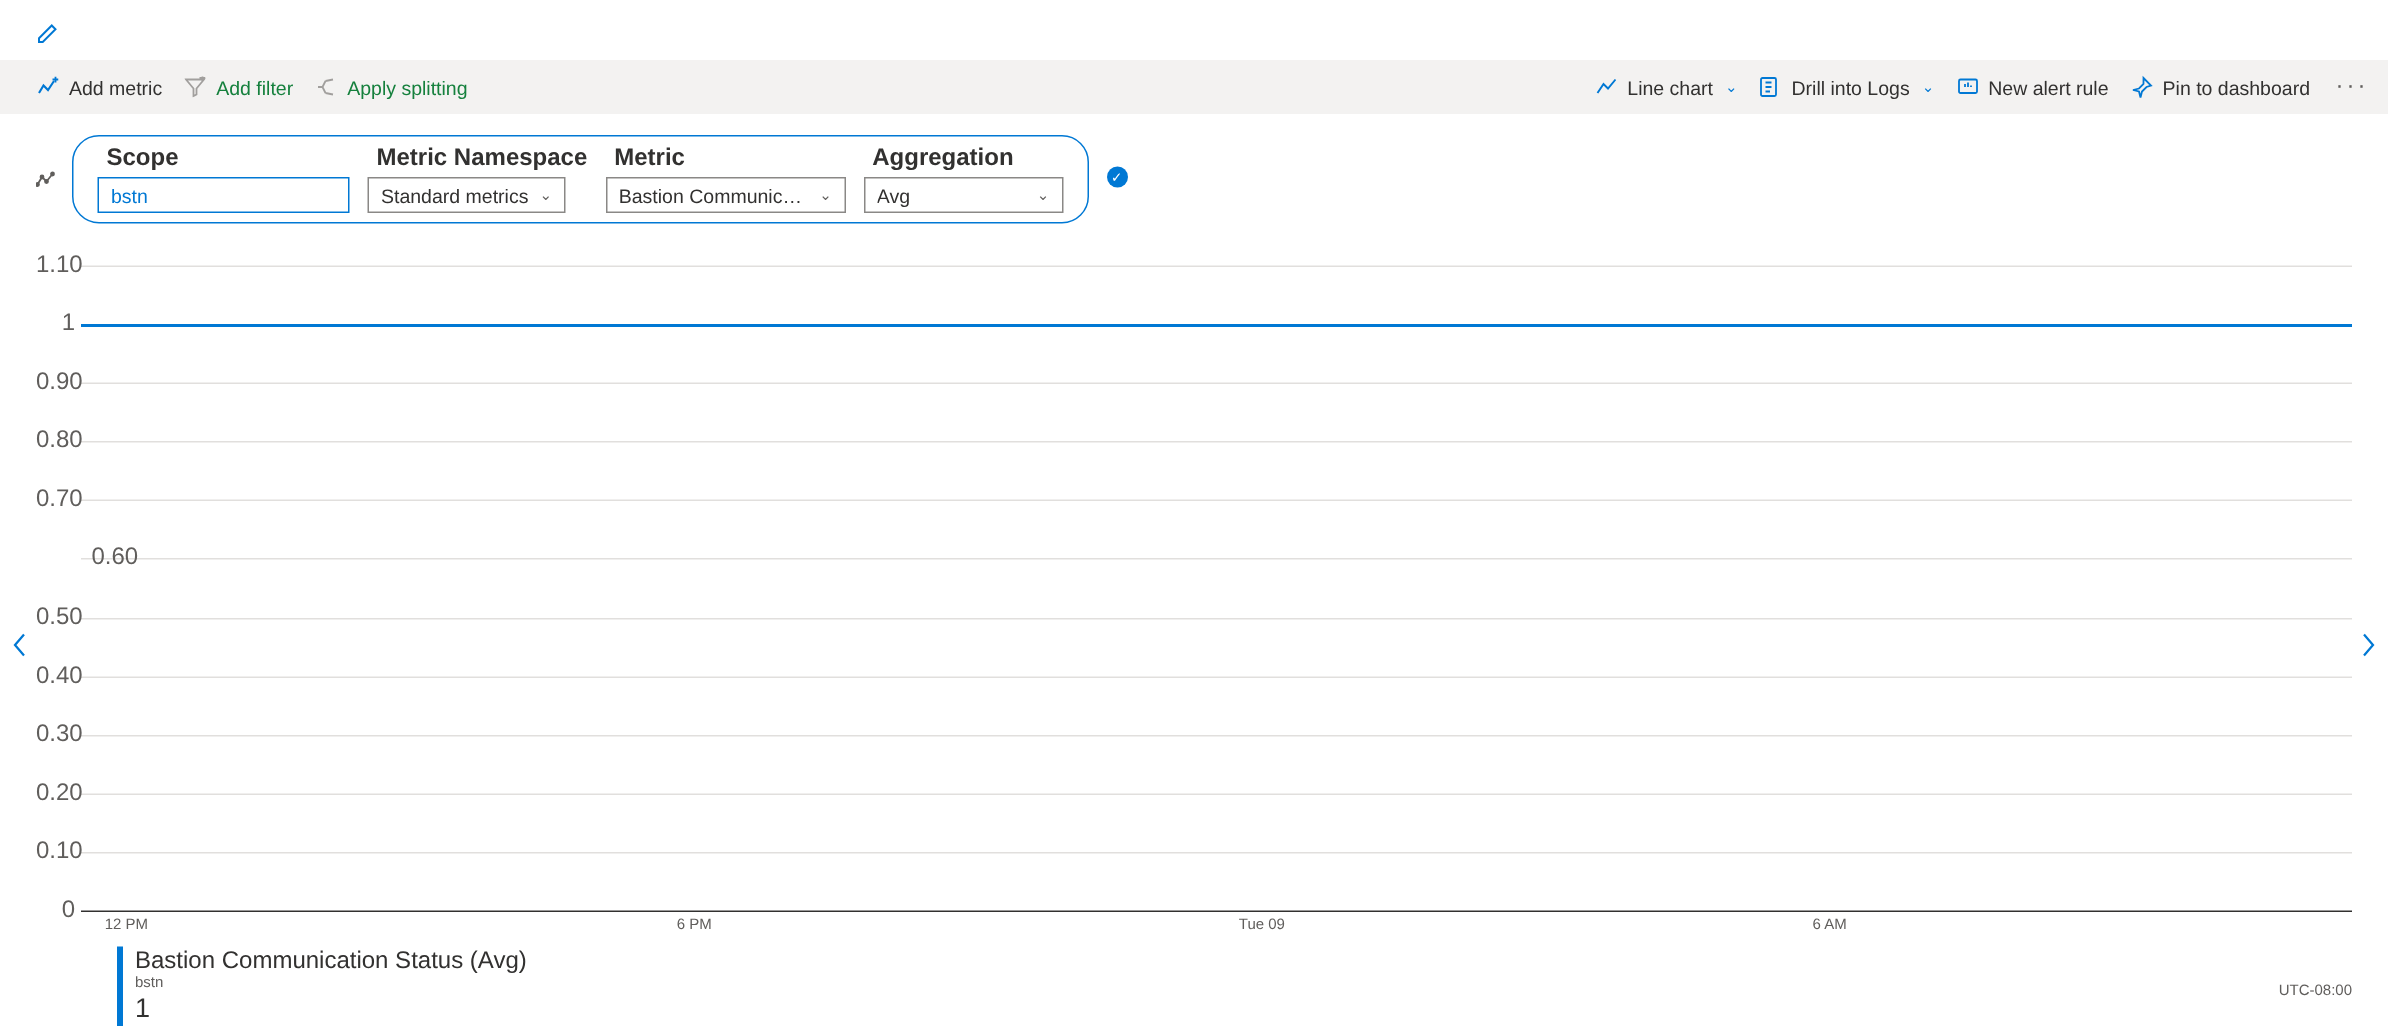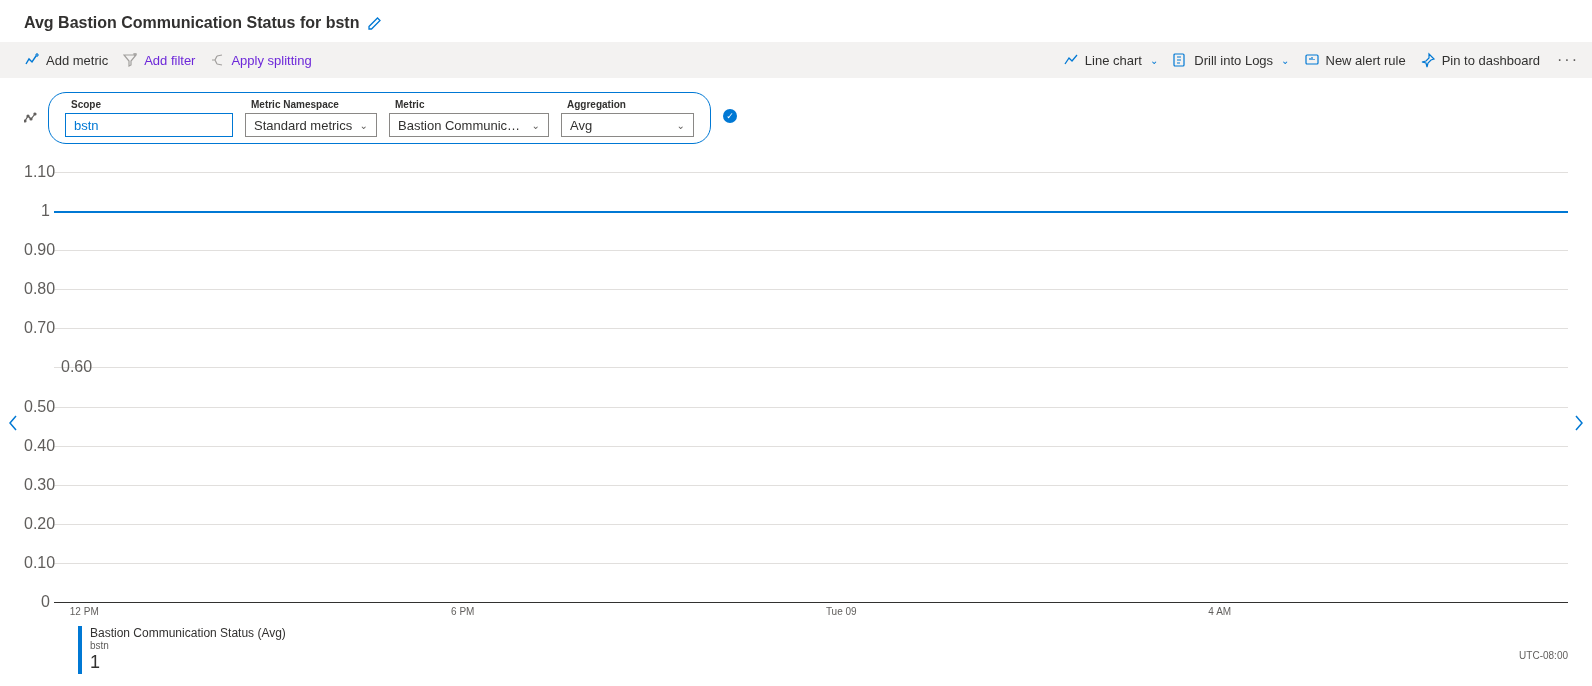--- a/index.html
+++ b/index.html
@@ -35,21 +35,21 @@
     display: inline-flex;
     align-items: center;
     gap: 6px;
     font-size: 13px;
     color: #323130;
     cursor: pointer;
     white-space: nowrap;
   }
   .tb-btn .chev { font-size: 10px; color: #0078d4; margin-left: 2px; }
   .tb-btn.blue { color: #0078d4; }
-  .tb-btn.disabled { color: #6d28d9; }
+  .tb-btn.disabled { color: #15803d; }
   .tb-btn .ic { display: inline-flex; width: 16px; height: 16px; align-items: center; justify-content: center; }
   .ellipsis-btn {
     width: 28px; height: 28px;
     display: flex; align-items: center; justify-content: center;
     color: #605e5c;
     cursor: pointer;
     font-size: 16px; letter-spacing: 2px;
   }
   .metric-pill-wrap {
     display: flex;
@@ -70,21 +70,21 @@
     border-radius: 18px;
     padding: 6px 10px;
     align-items: flex-end;
   }
   .field {
     display: flex;
     flex-direction: column;
     padding: 0 6px;
   }
   .field label {
-    font-size: 10px;
+    font-size: 16px;
     font-weight: 600;
     color: #323130;
     padding-left: 6px;
     margin-bottom: 3px;
   }
   .field .ctrl {
     height: 24px;
     border: 1px solid #8a8886;
     display: flex;
     align-items: center;
@@ -176,30 +176,29 @@
   }
   .legend {
     margin: 6px 0 0 54px;
     display: flex;
     align-items: stretch;
     gap: 8px;
     cursor: pointer;
   }
   .legend .bar { width: 4px; background: #0078d4; }
   .legend .txt { display: flex; flex-direction: column; line-height: 1.2; }
-  .legend .name { font-size: 12px; color: #323130; }
+  .legend .name { font-size: 16px; color: #323130; }
   .legend .res { font-size: 10px; color: #605e5c; }
   .legend .val { font-size: 18px; color: #323130; font-weight: 400; }
   svg { display: block; }
 </style>
 </head>
 <body>
 
 <div class="header">
-  <h1>Avg Bastion Communication Status for bstn</h1>
   <span class="ic">
     <svg width="16" height="16" viewBox="0 0 16 16" fill="none" stroke="#0078d4" stroke-width="1.3">
       <path d="M2 11.5 L10.5 3 L13 5.5 L4.5 14 L2 14 Z"></path>
     </svg>
   </span>
 </div>
 
 <div class="toolbar">
   <div class="tb-btn">
     <span class="ic">
@@ -351,21 +350,21 @@
       <div class="gridline zero" style="top: 430px;"></div>
       <div class="y-label" style="top: 430px;">0</div>
       <div class="data-line" style="top: 39.0909px;"></div>
     </div>
 
   <div class="x-axis" id="xaxis">
     <div class="x-tz">UTC-08:00</div>
   <div class="x-tick" style="left: 2%;">12 PM</div>
       <div class="x-tick" style="left: 27%;">6 PM</div>
       <div class="x-tick" style="left: 52%; text-align: right;">Tue 09</div>
-      <div class="x-tick" style="left: 77%;">4 AM</div>
+      <div class="x-tick" style="left: 77%;">6 AM</div>
     </div>
 
   <div class="legend">
     <div class="bar"></div>
     <div class="txt">
       <span class="name">Bastion Communication Status (Avg)</span>
       <span class="res">bstn</span>
       <span class="val">1</span>
     </div>
   </div>

